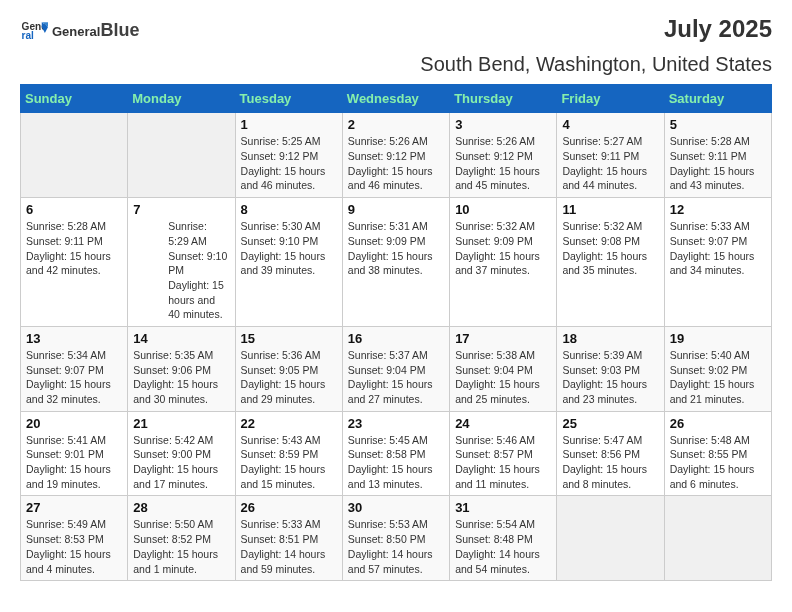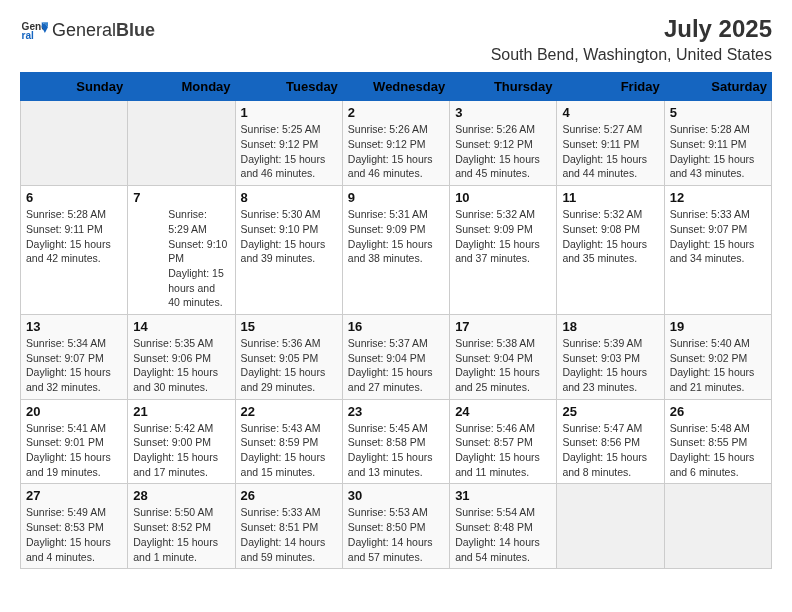--- a/index.html
+++ b/index.html
@@ -15,22 +15,22 @@
       justify-content: space-between;
       align-items: flex-start;
       margin-bottom: 8px;
     }
     .logo {
       display: flex;
       align-items: center;
       gap: 4px;
     }
     .logo-text-general {
-      font-size: 18px;
-      font-weight: normal;
+      font-size: 13px;
+      font-weight: bold;
       color: #333;
     }
     .logo-text-blue {
       font-size: 18px;
       font-weight: bold;
       color: #404040;
     }
     .logo-icon {
       width: 28px;
       height: 28px;
@@ -38,34 +38,34 @@
     .title-area {
       text-align: right;
     }
     .main-title {
       font-size: 24px;
       font-weight: bold;
       color: #333;
       line-height: 1.1;
     }
     .subtitle {
-      font-size: 16px;
+      font-size: 20px;
       color: #333;
-      margin-top: 4px;
+      margin-top: 11px;
     }
     table {
       width: 100%;
       border-collapse: collapse;
       font-size: 11px;
     }
     thead tr th {
       background: #1565c0;
-      color: #000000;
+      color: #86efac;
       padding: 6px 4px;
-      text-align: right;
+      text-align: left;
       font-size: 13px;
       font-weight: bold;
       border: 1px solid #1565c0;
     }
     tbody tr td {
       border: 1px solid #ccc;
       vertical-align: top;
       padding: 4px 5px;
       width: 107px;
       min-height: 70px;

